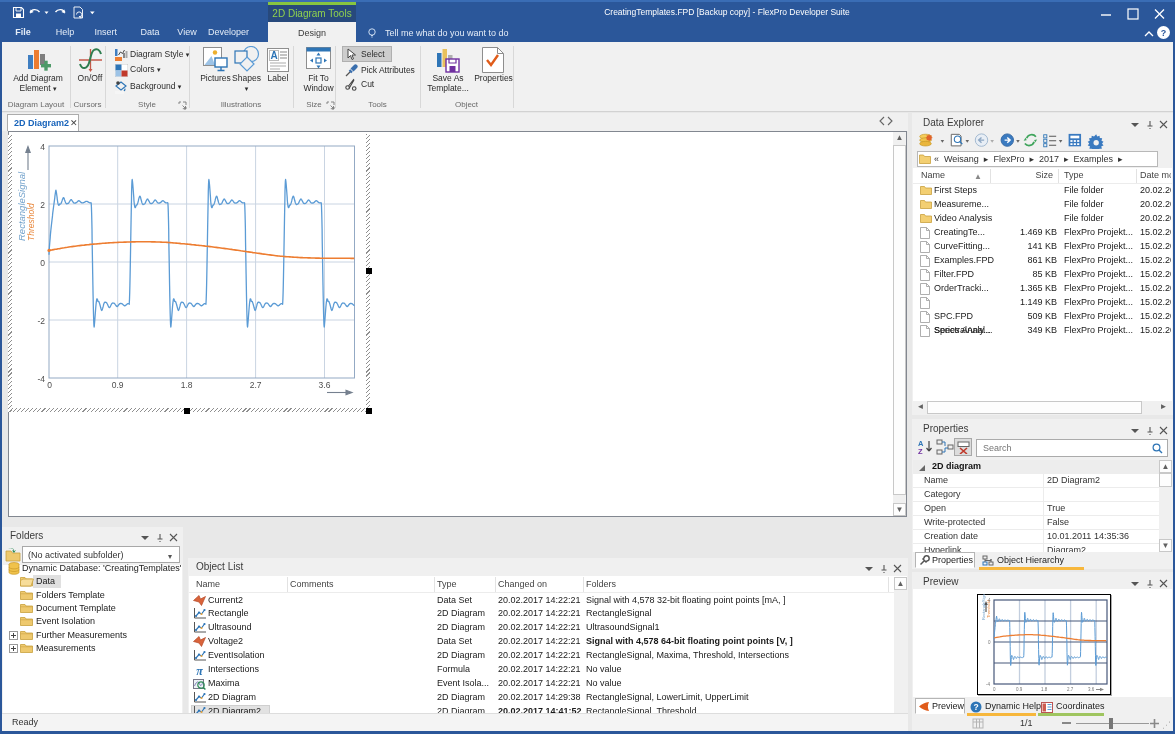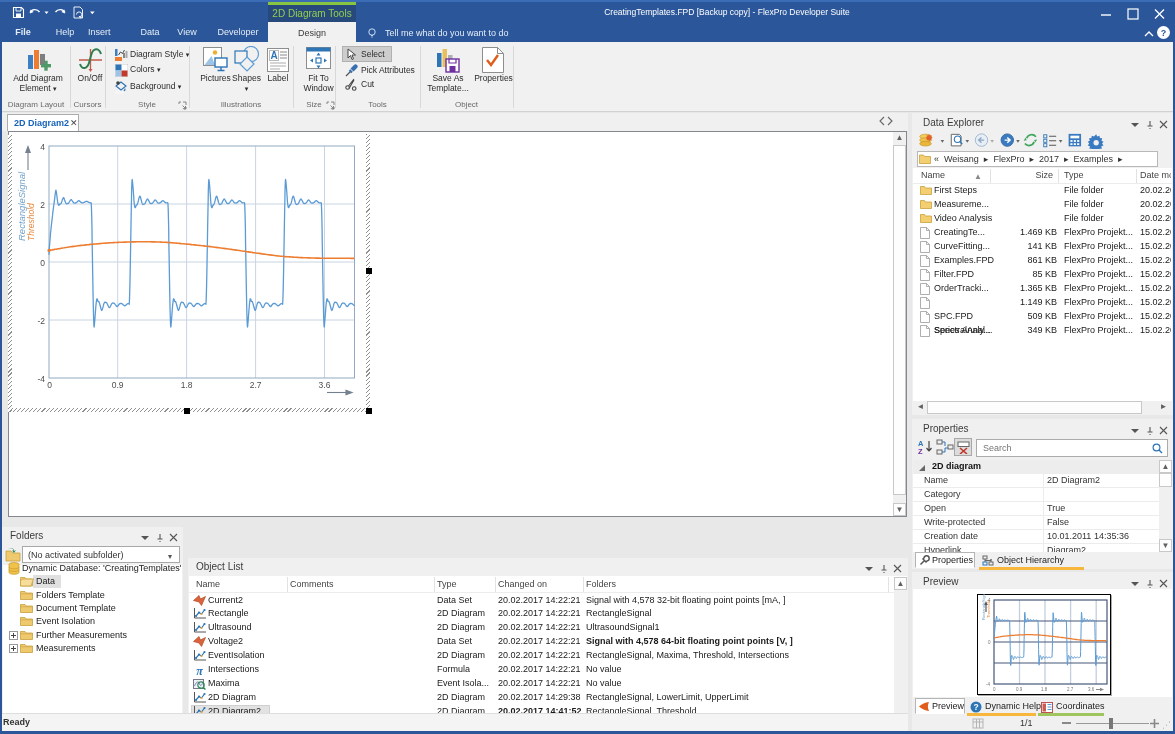--- a/index.html
+++ b/index.html
@@ -65,24 +65,24 @@
  <rect x="32" y="2" width="10" height="10" stroke-width="1.2"></rect>
  <path d="M59,2.5 l9,9 M68,2.5 l-9,9" stroke-width="1.3"></path>
 </svg>
 
 <div class="abs ctxbar" style="left:268px;top:2px;width:88px;height:3px;"></div>
 <div class="abs ctx" style="left:268px;top:5px;width:88px;height:17px;"></div>
 <div class="abs ctxtxt" style="left:268px;top:8px;width:88px;text-align:center;">2D Diagram Tools</div>
 
 <div class="abs tab" style="left:3px;top:27px;width:40px;text-align:center;font-weight:bold;">File</div>
 <div class="abs tab" style="left:45px;top:27px;width:40px;text-align:center;">Help</div>
-<div class="abs tab" style="left:88px;top:27px;width:41px;text-align:left;">Insert</div>
+<div class="abs tab" style="left:76px;top:27px;width:41px;text-align:right;">Insert</div>
 <div class="abs tab" style="left:130px;top:27px;width:40px;text-align:center;">Data</div>
 <div class="abs tab" style="left:167px;top:27px;width:40px;text-align:center;">View</div>
-<div class="abs tab" style="left:208px;top:27px;width:60px;text-align:center;">Developer</div>
+<div class="abs tab" style="left:208px;top:27px;width:60px;text-align:left;">Developer</div>
 <div class="abs designtab" style="left:268px;top:22px;width:88px;height:20px;text-align:center;padding-top:6px;">Design</div>
 <svg class="abs" style="left:366px;top:27px" width="12" height="12" viewBox="0 0 12 12" fill="none" stroke="#cdddf2">
     <circle cx="6" cy="5" r="3.2"></circle>
     <path d="M5,8.5 h2 M5.4,10 h1.2" stroke-width="1"></path>
   </svg>
 <div class="abs tab" style="left:385px;top:28px;">Tell me what do you want to do</div>
 <svg class="abs" style="left:1143px;top:29px" width="12" height="10" viewBox="0 0 12 10" fill="none" stroke="#fff" stroke-width="1.3">
     <path d="M2,7 l4,-4 4,4"></path>
   </svg>
 <circle class="abs"></circle>
@@ -823,13 +823,13 @@
       <rect x="1" y="2" width="12" height="6" rx="1" fill="#eee"></rect>
       <circle cx="4" cy="9" r="2.2" fill="#fff"></circle>
       <circle cx="10" cy="9" r="2.2" fill="#fff"></circle>
       <path d="M6.2,9 h1.6"></path>
     </svg>
  <div class="abs" style="left:128px;top:172px;color:#222;">Watch</div>
  <div class="abs" style="left:111px;top:184px;width:47px;height:3px;background:#b18bd0;"></div>
 </div>
 
 <div class="abs" style="left:2px;top:713px;width:906px;height:18px;background:#f4f4f4;border-top:1px solid #ddd;"></div>
-<div class="abs" style="left:3px;top:717px;color:#333;font-weight:bold;">Ready</div>
+<div class="abs" style="left:12px;top:717px;color:#333;">Ready</div>
 
 </body></html>

